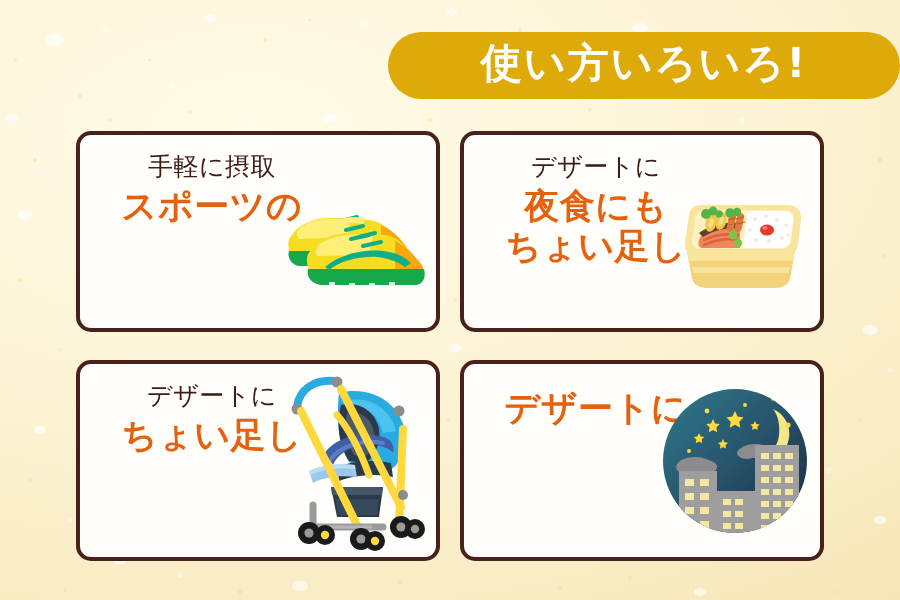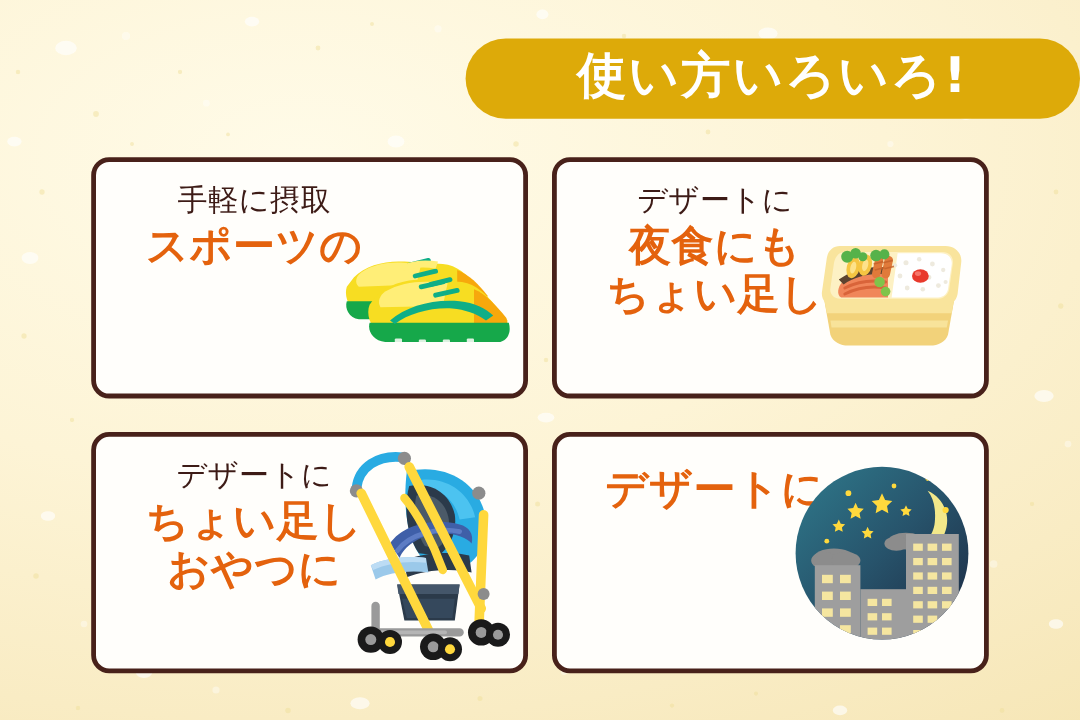--- a/index.html
+++ b/index.html
@@ -323,21 +323,20 @@
           <path d="M22 84 L120 84 L119 90 L23 90 Z" fill="#fbe9a8" opacity=".7"></path>
         </svg>
       </div>
     </div>
 
     <div class="card">
       <div class="card-text">
         <div class="card-sub">デザートに</div>
         <div class="card-main">
           <span class="ln">ちょい足し</span>
-          <span class="ln">おやつに</span>
         </div>
       </div>
       <div class="card-art art-stroller">
         <svg width="150" height="172" viewBox="0 0 150 172">
 
           <path d="M18 32 C20 14 36 4 56 6" stroke="#29abe2" stroke-width="8" fill="none" stroke-linecap="round"></path>
           <circle cx="18" cy="34" r="5.5" fill="#8c8c8c"></circle>
           <circle cx="58" cy="7" r="5.5" fill="#8c8c8c"></circle>
 
           <path d="M60 18 C92 10 122 28 126 58 C128 76 120 92 106 98 L74 92 C62 78 56 52 60 18 Z" fill="#29abe2"></path>

